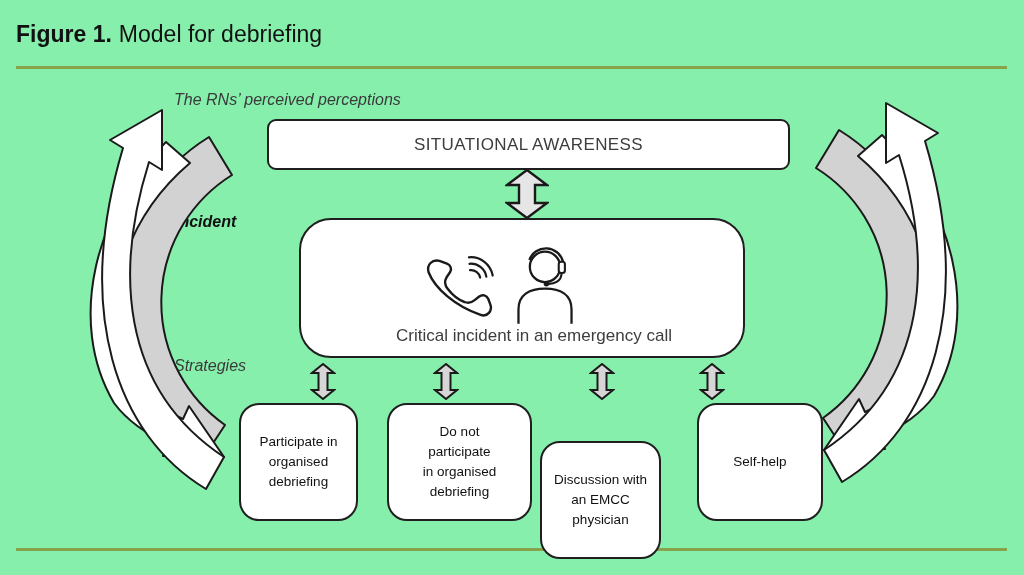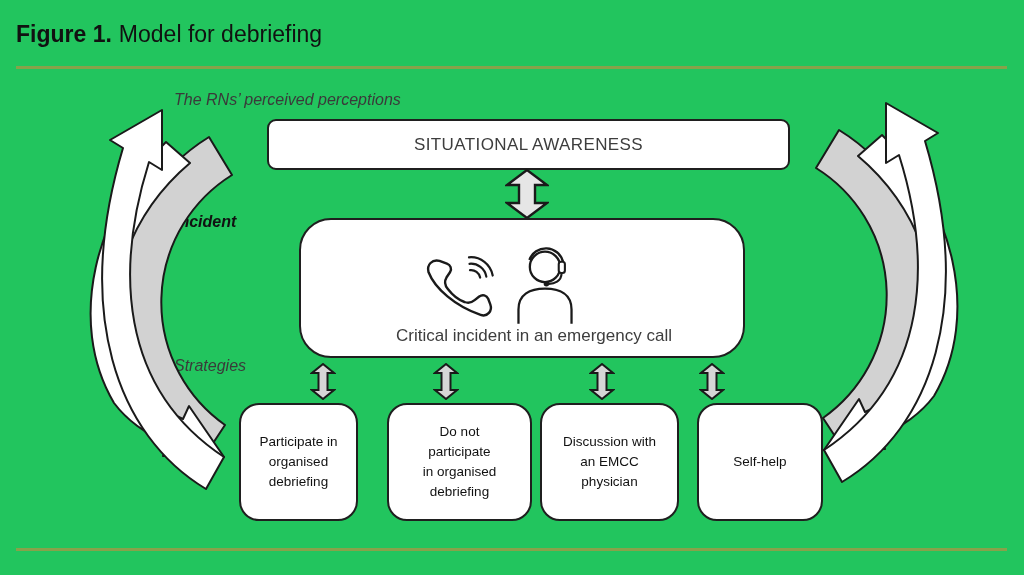--- a/index.html
+++ b/index.html
@@ -1,16 +1,16 @@
 <!DOCTYPE html>
 <html><head>
 <meta charset="utf-8">
 <style>
   html,body{margin:0;padding:0;background:#ffffff;}
-  #page{position:relative;width:1024px;height:575px;background:#22c55e;overflow:hidden;
+  #page{position:relative;width:1024px;height:575px;background:#86efac;overflow:hidden;
         font-family:"Liberation Sans","DejaVu Sans",sans-serif;color:#111;}
   .abs{position:absolute;}
   
   #figure-caption{left:16px;top:21px;font-size:23px;color:#111;}
   #figure-caption .cap-label{font-weight:bold;}
   #figure-caption .cap-rest{margin-left:7px;font-weight:normal;}
   .rule{height:3px;background:#87a24a;left:16px;width:991px;}
   #rule-top{top:66px;}
   #rule-bottom{top:548px;}
   
@@ -21,21 +21,21 @@
   
   .node{border:2px solid #1f1f1f;background:#fff;display:flex;align-items:center;justify-content:center;text-align:center;box-sizing:border-box;}
   #sa-box{left:267px;top:119px;width:523px;height:51px;border-radius:9px;font-size:17px;color:#3d3d3d;letter-spacing:.4px;}
   #mid-box{left:299px;top:218px;width:446px;height:140px;border-radius:32px;}
   #mid-caption{left:12px;bottom:10px;width:100%;text-align:center;font-size:17px;color:#3d3d3d;}
   #phone-icon{left:118px;top:28px;}
   #operator-icon{left:208px;top:20px;}
   .strategy{top:403px;height:118px;border-radius:20px;font-size:13.5px;line-height:1.5;color:#111;white-space:pre-line;padding:4px;}
   #box-participate{left:239px;width:119px;}
   #box-not-participate{left:387px;width:145px;}
-  #box-emcc{left:540px;width:139px;}
+  #box-emcc{left:540px;width:121px;margin-top:38px;}
   #box-selfhelp{left:697px;width:126px;}
   
   #big-arrow{left:505px;top:169px;}
   .small-arrow{top:363px;}
   #sarrow-1{left:310px;} #sarrow-2{left:433px;} #sarrow-3{left:589px;} #sarrow-4{left:699px;}
   
   #cycle-left{left:56px;top:97px;}
   #cycle-right{left:792px;top:90px;transform:scaleX(-1);}
   svg{display:block;}
 </style>

